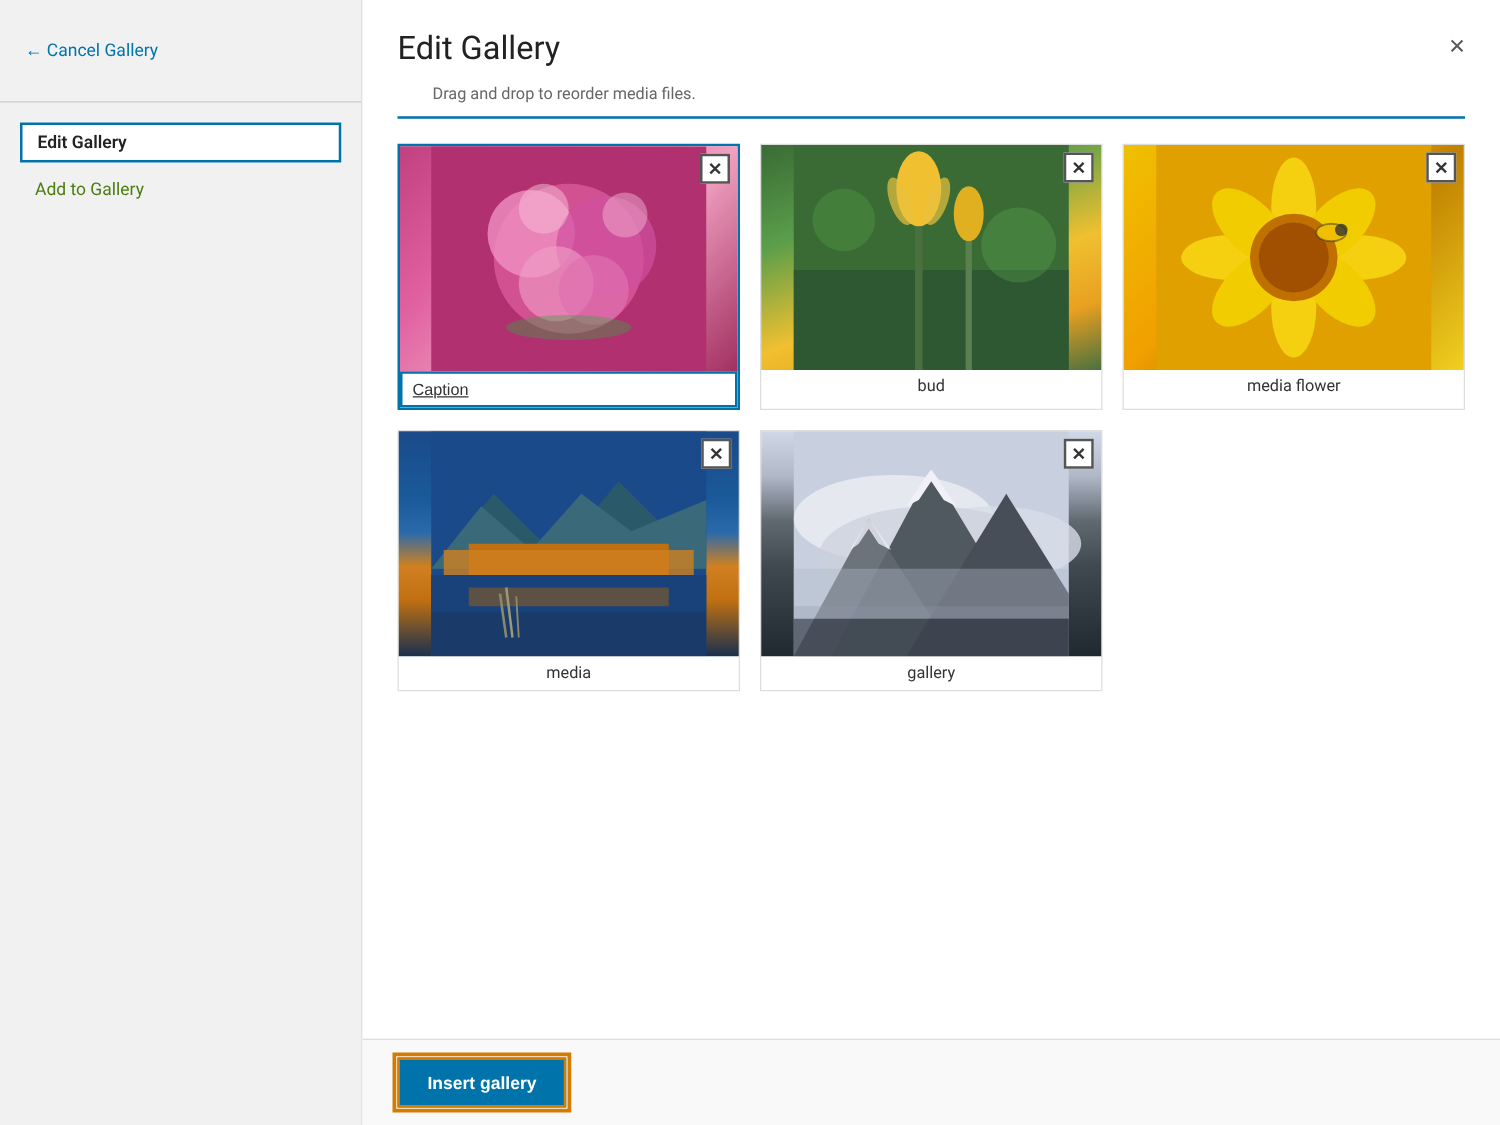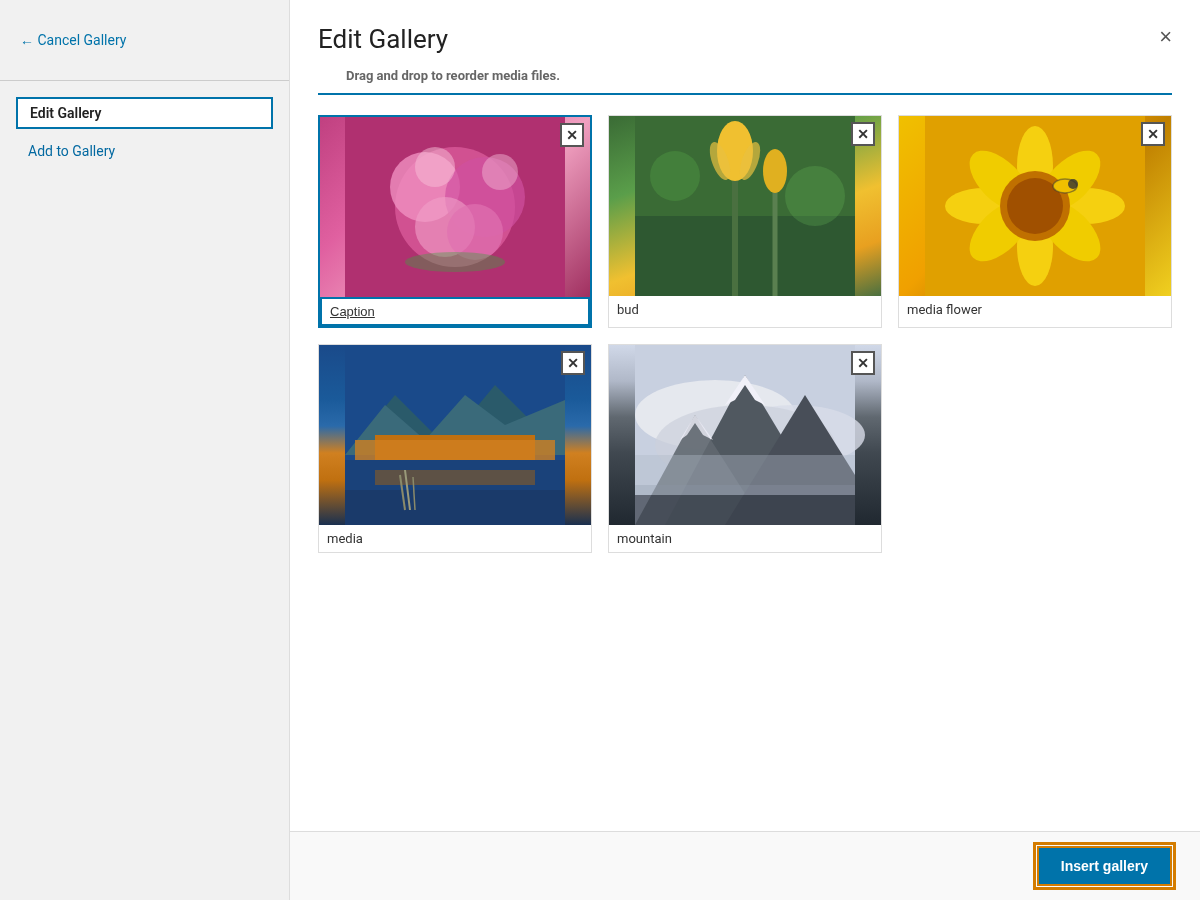--- a/index.html
+++ b/index.html
@@ -54,21 +54,21 @@
       font-size: 14px;
       font-weight: 600;
       color: #222;
       background: #fff;
       cursor: pointer;
     }
 
     .sidebar-nav-item {
       padding: 6px 12px;
       font-size: 14px;
-      color: #0369a1;
+      color: #4d7c0f;
       cursor: pointer;
       text-decoration: none;
     }
 
     
     .main {
       flex: 1;
       background: #fff;
       height: 900px;
       display: flex;
@@ -100,21 +100,20 @@
       margin-top: 2px;
     }
 
     .drag-hint {
       padding: 14px 28px 10px 28px;
       font-size: 13px;
       color: #666;
       border-bottom: 2px solid #0073aa;
       margin: 0 28px;
       margin-bottom: 0;
-      font-weight: bold;
     }
 
     .gallery-grid {
       padding: 20px 28px;
       display: grid;
       grid-template-columns: repeat(3, 1fr);
       gap: 16px;
       flex: 1;
       align-content: start;
     }
@@ -127,20 +126,21 @@
     }
 
     .gallery-item-active {
       border: 2px solid #0073aa;
     }
 
     .gallery-item-caption {
       padding: 6px 8px;
       font-size: 13px;
       color: #333;
+      text-align: center;
     }
 
     .gallery-item-caption-input {
       width: 100%;
       border: 2px solid #0073aa;
       padding: 5px 8px;
       font-size: 13px;
       color: #333;
       outline: none;
       text-decoration: underline;
@@ -196,21 +196,21 @@
       display: block;
       position: relative;
       overflow: hidden;
     }
 
     .footer-bar {
       background: #f9f9f9;
       border-top: 1px solid #ddd;
       padding: 14px 28px;
       display: flex;
-      justify-content: flex-end;
+      justify-content: flex-start;
     }
 
     .insert-btn {
       background: #0073aa;
       color: #fff;
       border: 2px solid #d47c00;
       padding: 10px 22px;
       font-size: 14px;
       font-weight: 600;
       cursor: pointer;
@@ -354,21 +354,21 @@
           <polygon points="90,60 110,30 130,60 120,55 110,40 100,55" fill="#f0f0f8"></polygon>
           <polygon points="45,95 60,70 78,95 68,90 60,78 52,90" fill="#eeeef8" opacity="0.8"></polygon>
 
           <rect x="0" y="110" width="220" height="40" fill="#b0b8c8" opacity="0.4"></rect>
           <rect x="0" y="140" width="220" height="40" fill="#9098a8" opacity="0.3"></rect>
 
           <rect x="0" y="150" width="220" height="30" fill="#282e38" opacity="0.6"></rect>
         </svg>
       </div>
       <div class="remove-btn">✕</div>
-      <div class="gallery-item-caption">mountain</div>
+      <div class="gallery-item-caption">gallery</div>
     </div>
 
   </div>
 
   <div class="footer-bar">
     <button class="insert-btn">Insert gallery</button>
   </div>
 </main>
 
 </body></html>

